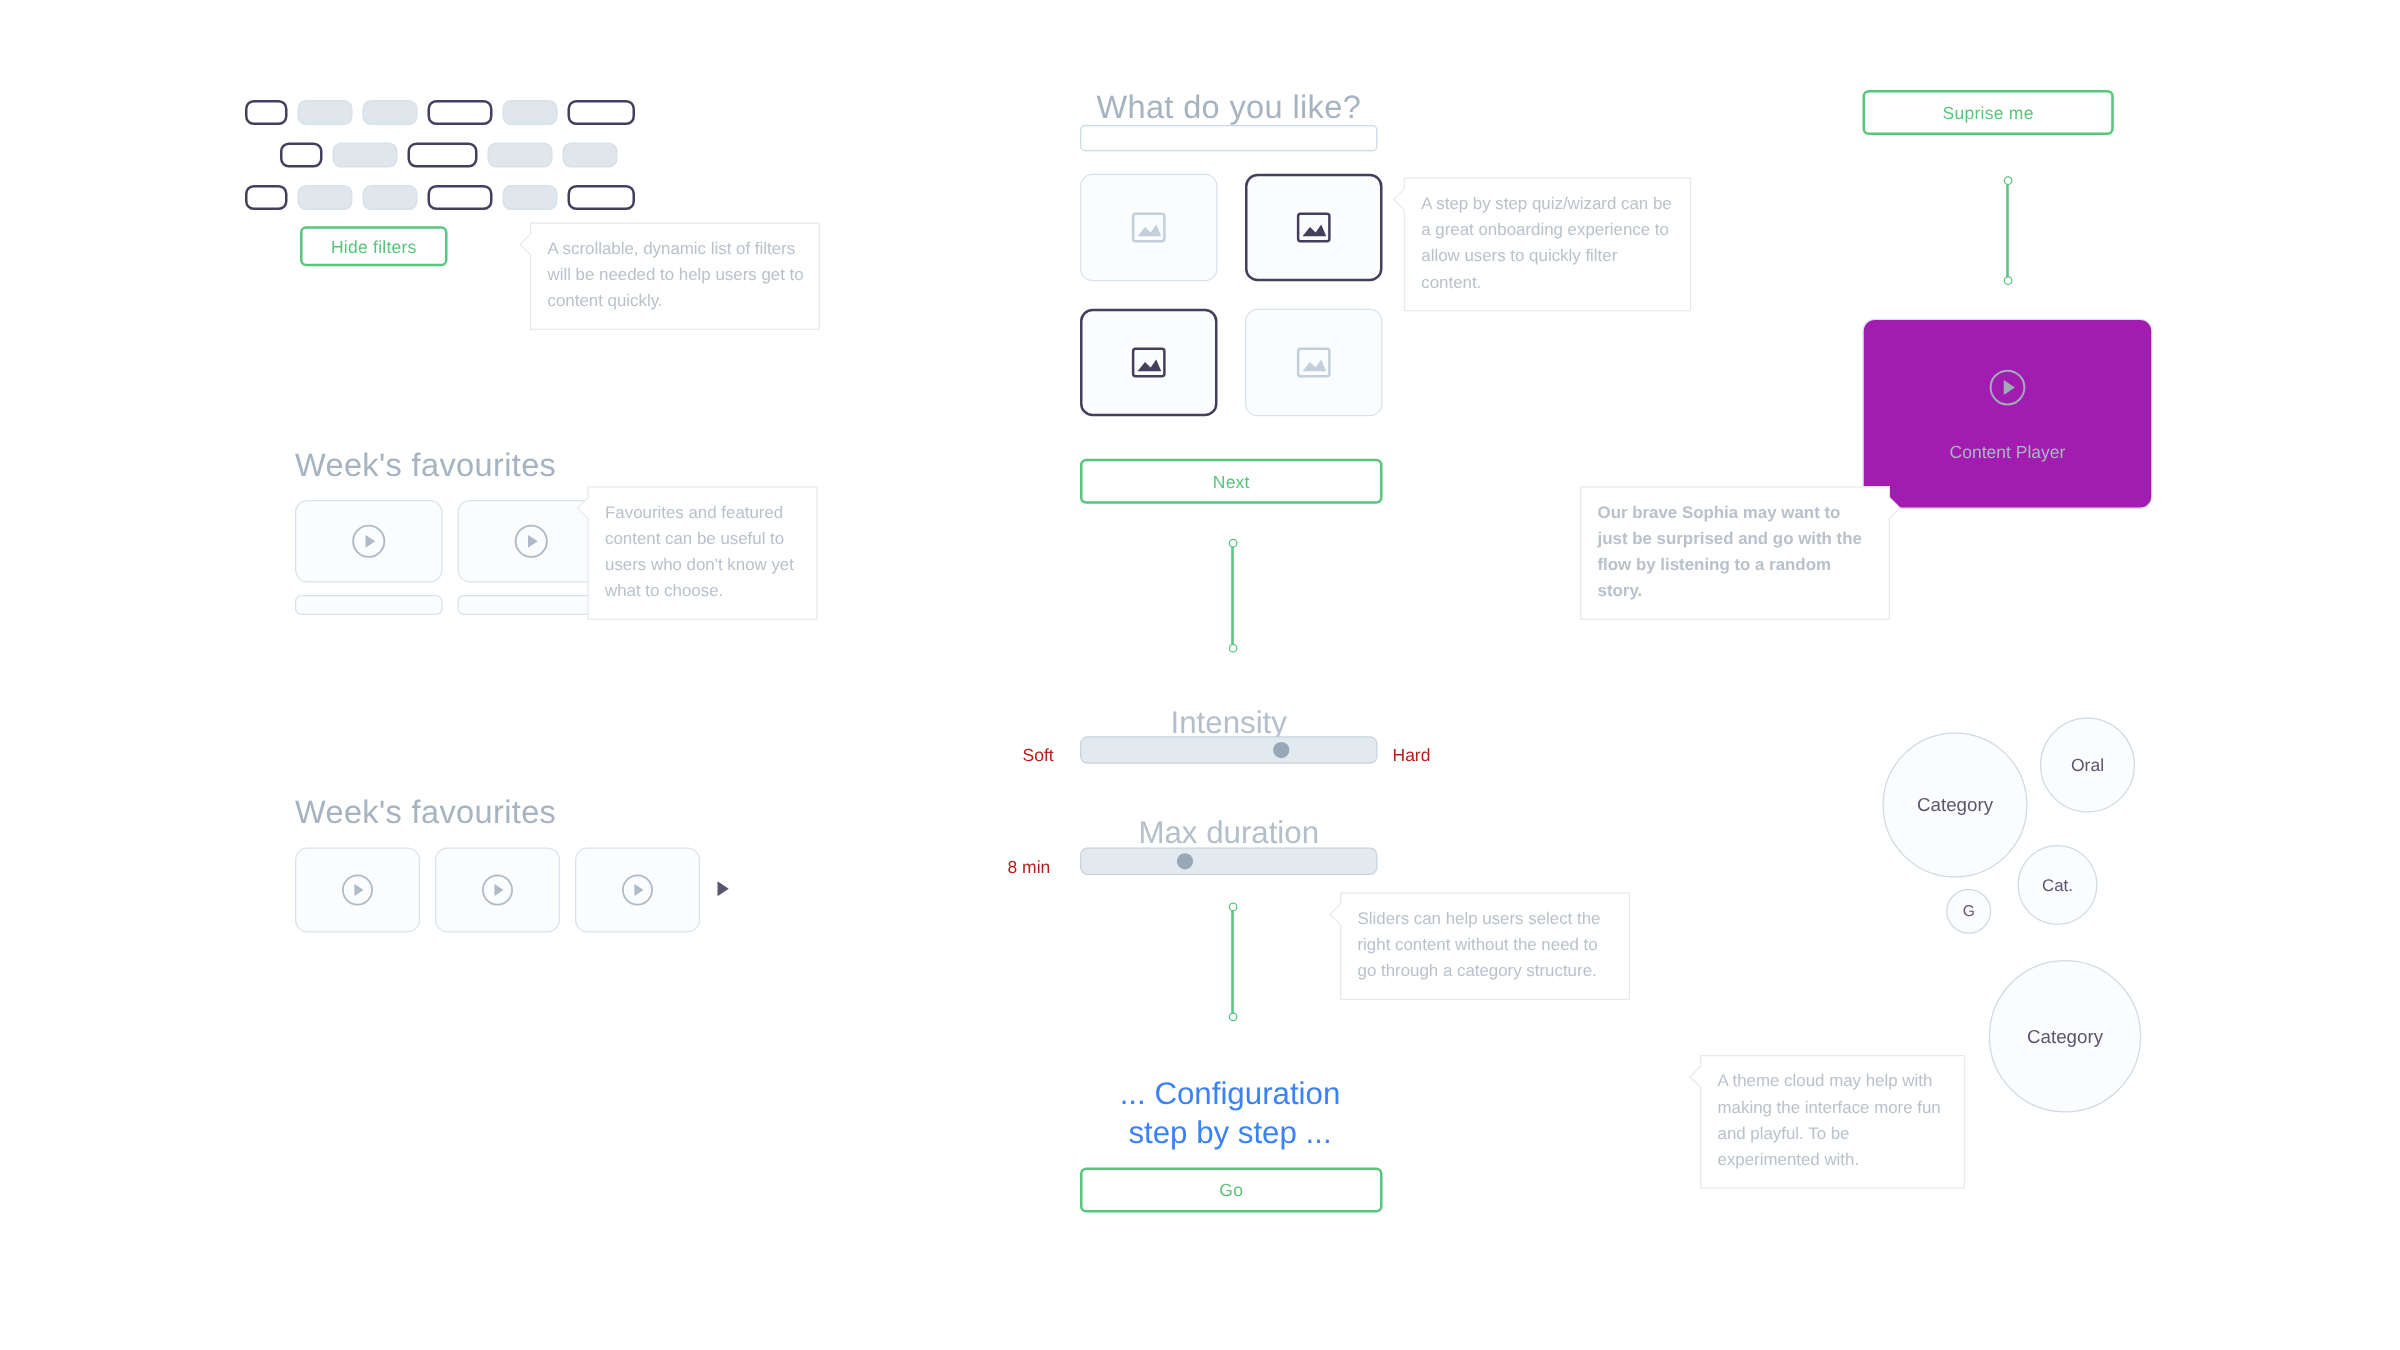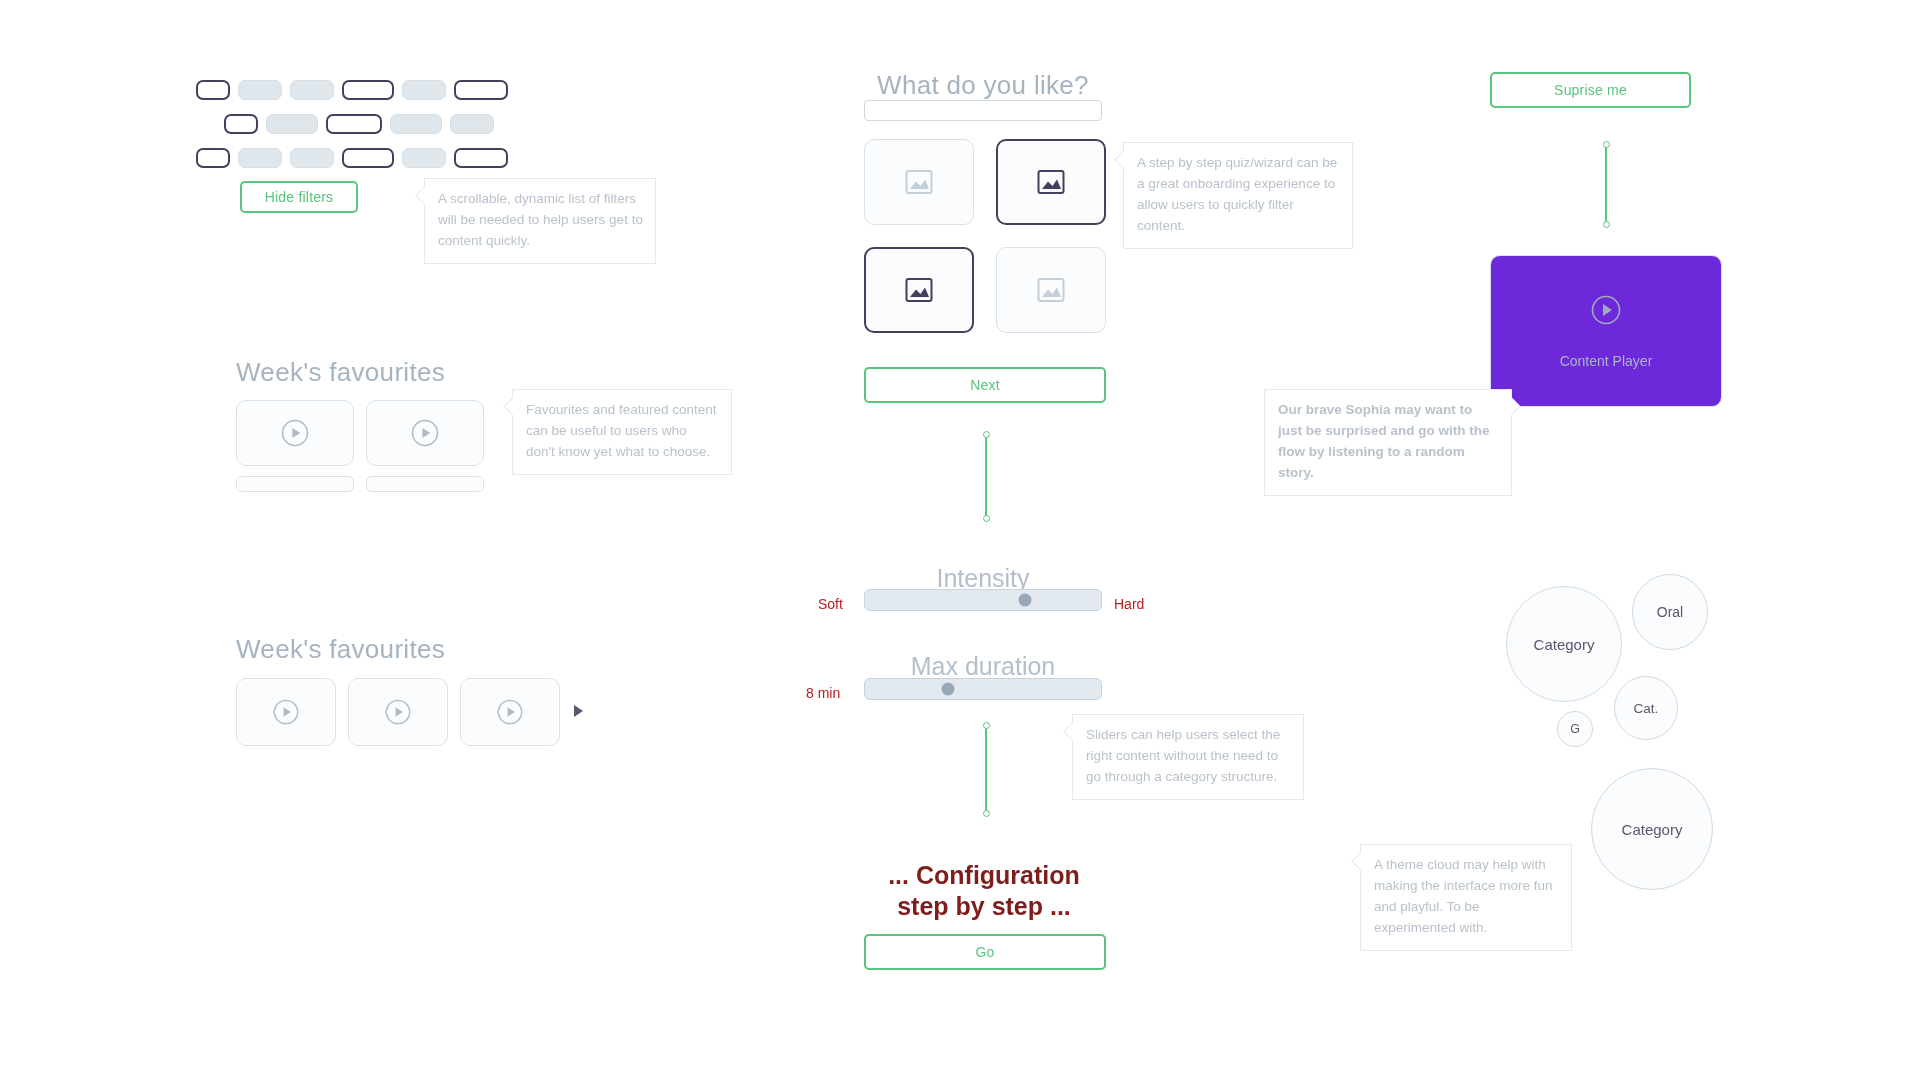--- a/index.html
+++ b/index.html
@@ -31,23 +31,23 @@
     white-space: nowrap;
   }
   .slider-title {
     color: #b3bfca;
     font-size: 25px;
     font-weight: 400;
     text-align: center;
     white-space: nowrap;
   }
   .config-title {
-    color: #7f1d1d;
+    color: #3b82f6;
     font-size: 25px;
-    font-weight: 700;
+    font-weight: 400;
     text-align: center;
     line-height: 1.25;
   }
 
   
   .chip { position: absolute; border-radius: 7px; }
   .chip.sel {
     border: 2.5px solid #443f5c;
     background: #ffffff;
   }
@@ -170,21 +170,21 @@
     background: #ffffff;
   }
   .conn .dot.top { top: -3.5px; }
   .conn .dot.bot { bottom: -3.5px; }
 
   
   .player {
     position: absolute;
     border: 1.5px solid #d9e2ea;
     border-radius: 10px;
-    background: #6d28d9;
+    background: #a21caf;
     display: flex;
     flex-direction: column;
     align-items: center;
     justify-content: center;
   }
   .player-label {
     color: #aab6c2;
     font-size: 14px;
     margin-top: 26px;
   }
@@ -258,21 +258,21 @@
   </div>
   <div class="card light" style="left:366px; top:400px; width:118px; height:66px;">
     <svg width="30" height="30" viewBox="0 0 30 30">
       <circle cx="15" cy="15" r="12.5" fill="none" stroke="#aebbc7" stroke-width="1.5"></circle>
       <path d="M12.4 9.9 L20.2 15 L12.4 20.1 Z" fill="#aebbc7"></path>
     </svg>
   </div>
   <div class="bar" style="left:236px; top:476px; width:118px; height:16px;"></div>
   <div class="bar" style="left:366px; top:476px; width:118px; height:16px;"></div>
 
-  <div class="note" style="left:512px; top:389px; width:220px;">
+  <div class="note" style="left:470px; top:389px; width:184px;">
     <span>Favourites and featured content can be useful to users who don't know yet what to choose.</span>
   </div>
 
   <div class="section-title abs" style="left:236px; top:622px;">Week's favourites</div>
 
   <div class="card light" style="left:236px; top:678px; width:100px; height:68px;">
     <svg width="28" height="28" viewBox="0 0 30 30">
       <circle cx="15" cy="15" r="12.5" fill="none" stroke="#aebbc7" stroke-width="1.5"></circle>
       <path d="M12.4 9.9 L20.2 15 L12.4 20.1 Z" fill="#aebbc7"></path>
     </svg>

